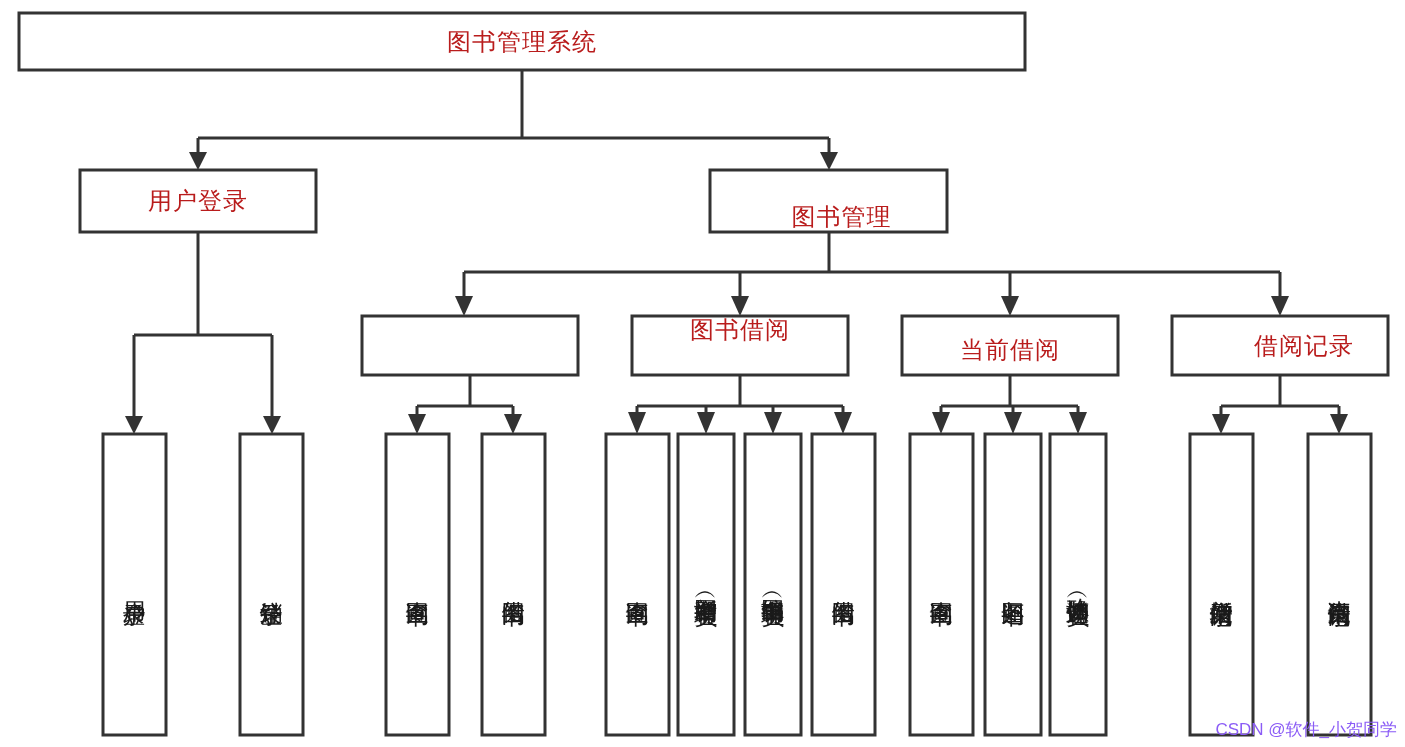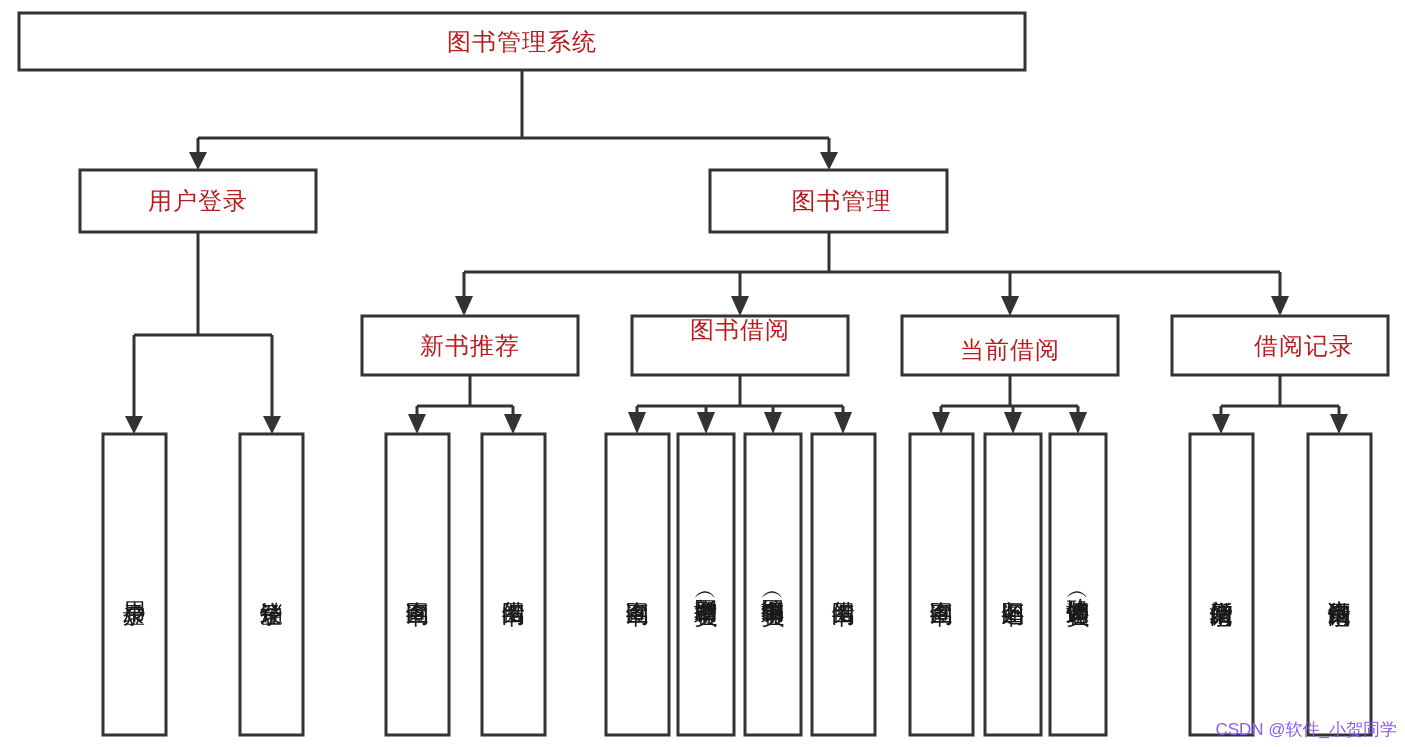--- a/index.html
+++ b/index.html
@@ -173,23 +173,22 @@
     <path class="connector" d="M 1221 406 L 1221 418"></path>
     <path class="connector" d="M 1339 406 L 1339 418"></path>
     <polygon class="arrow-head" points="1212,414 1230,414 1221,434"></polygon>
     <polygon class="arrow-head" points="1330,414 1348,414 1339,434"></polygon>
 
   </svg>
 
   <div class="hlabel-wrap" style="left:19px; top:13px; width:1006px; height:57px;">图书管理系统</div>
 
   <div class="hlabel-wrap" style="left:80px; top:170px; width:236px; height:62px;">用户登录</div>
-  <div class="hlabel-wrap" style="left:710px; top:170px; width:263px; height:62px;">图书管理</div>
-
-  <div class="hlabel-wrap" style="left:362px; top:316px; width:216px; height:59px;">新书推荐</div>
+  <div class="hlabel-wrap" style="left:710px; top:186px; width:263px; height:62px;">图书管理</div>
+
   <div class="hlabel-wrap" style="left:632px; top:300px; width:216px; height:59px;">图书借阅</div>
   <div class="hlabel-wrap" style="left:902px; top:316px; width:216px; height:68px;">当前借阅</div>
   <div class="hlabel-wrap" style="left:1172px; top:316px; width:216px; height:59px;padding-left:24px;">借阅记录</div>
 
   <div class="vlabel-wrap" style="left:103px; top:434px; width:63px; height:301px;">用户登录</div>
   <div class="vlabel-wrap" style="left:240px; top:434px; width:63px; height:301px;">注销登录</div>
 
   <div class="vlabel-wrap" style="left:386px; top:434px; width:63px; height:301px;">查询图书</div>
   <div class="vlabel-wrap" style="left:482px; top:434px; width:63px; height:301px;">借阅图书</div>
 

